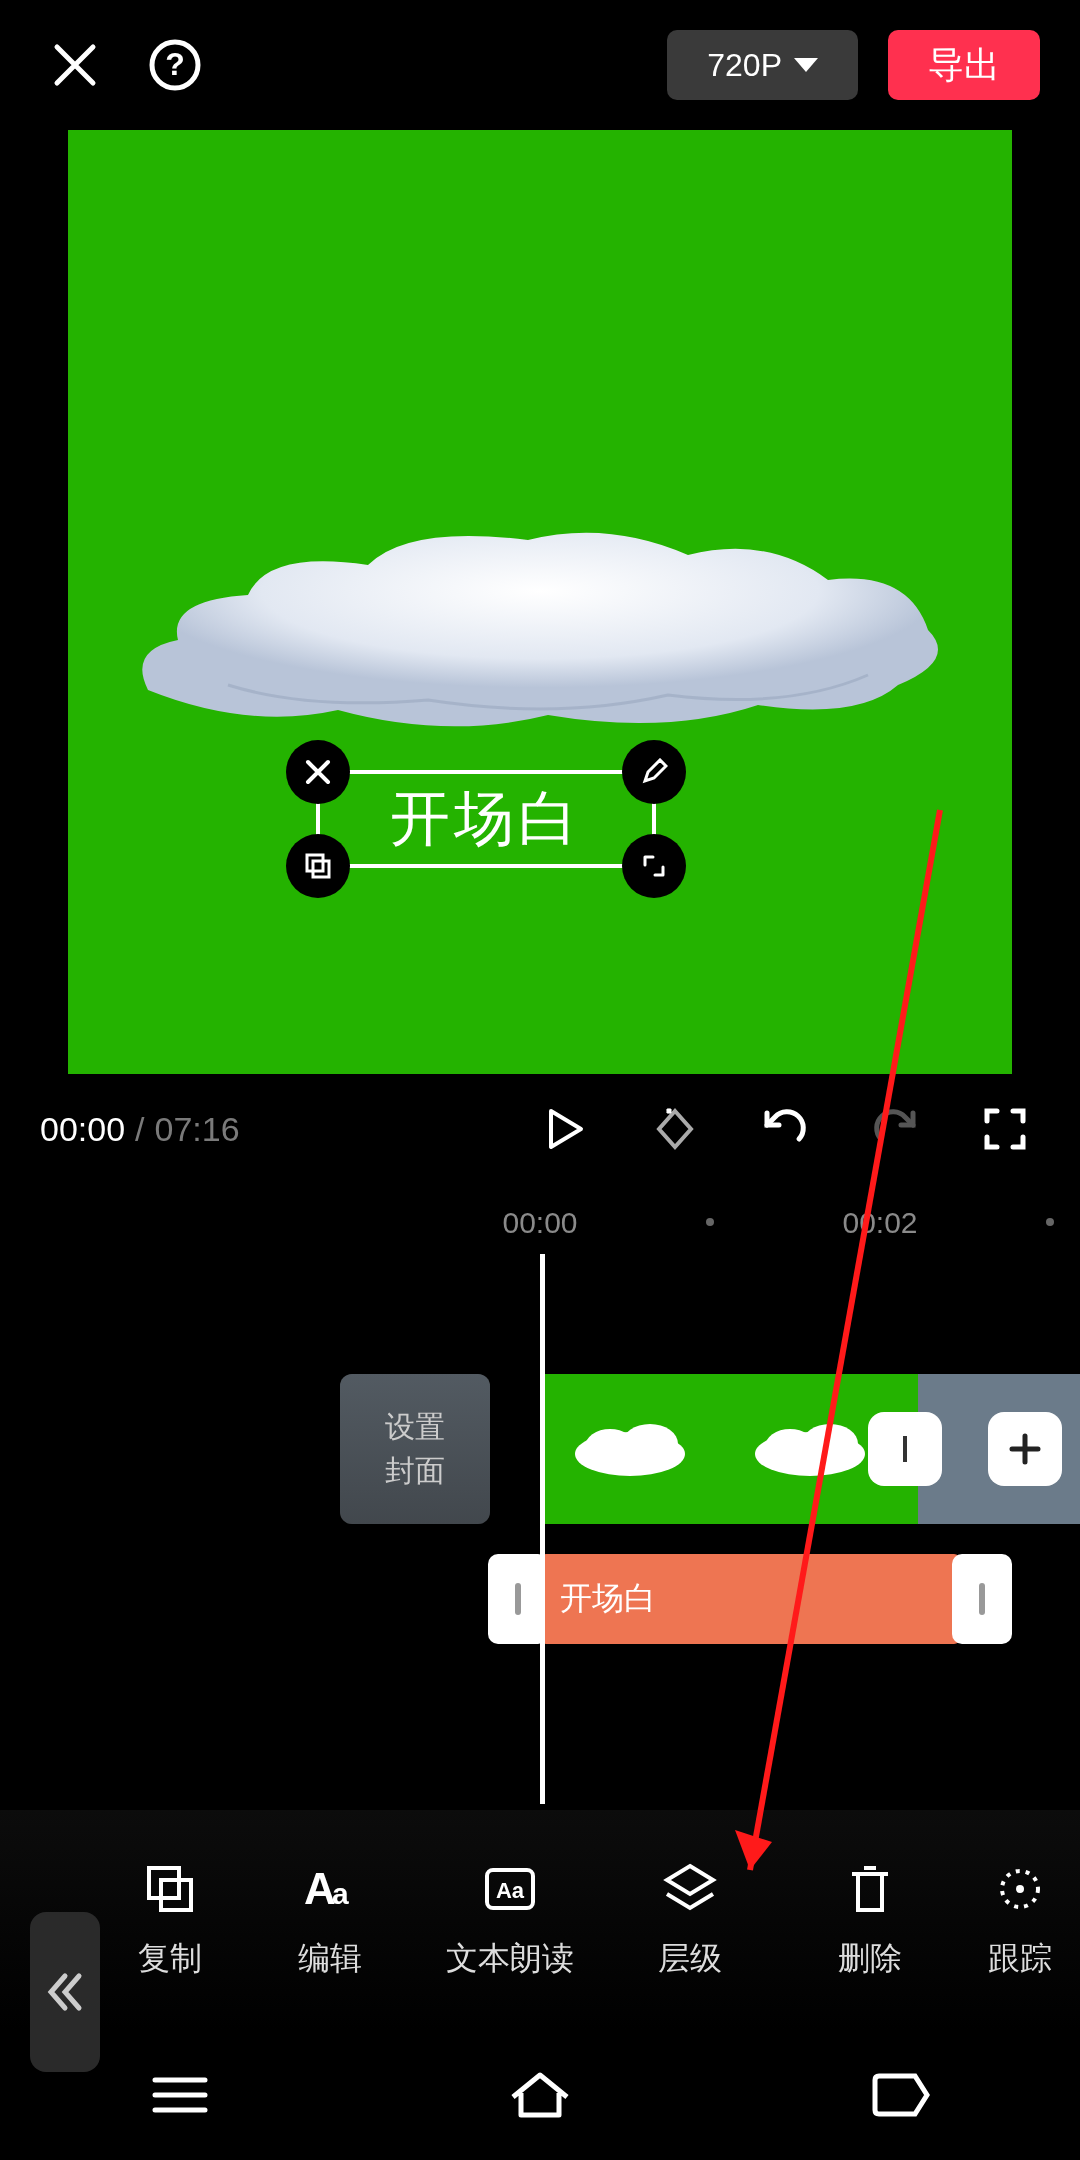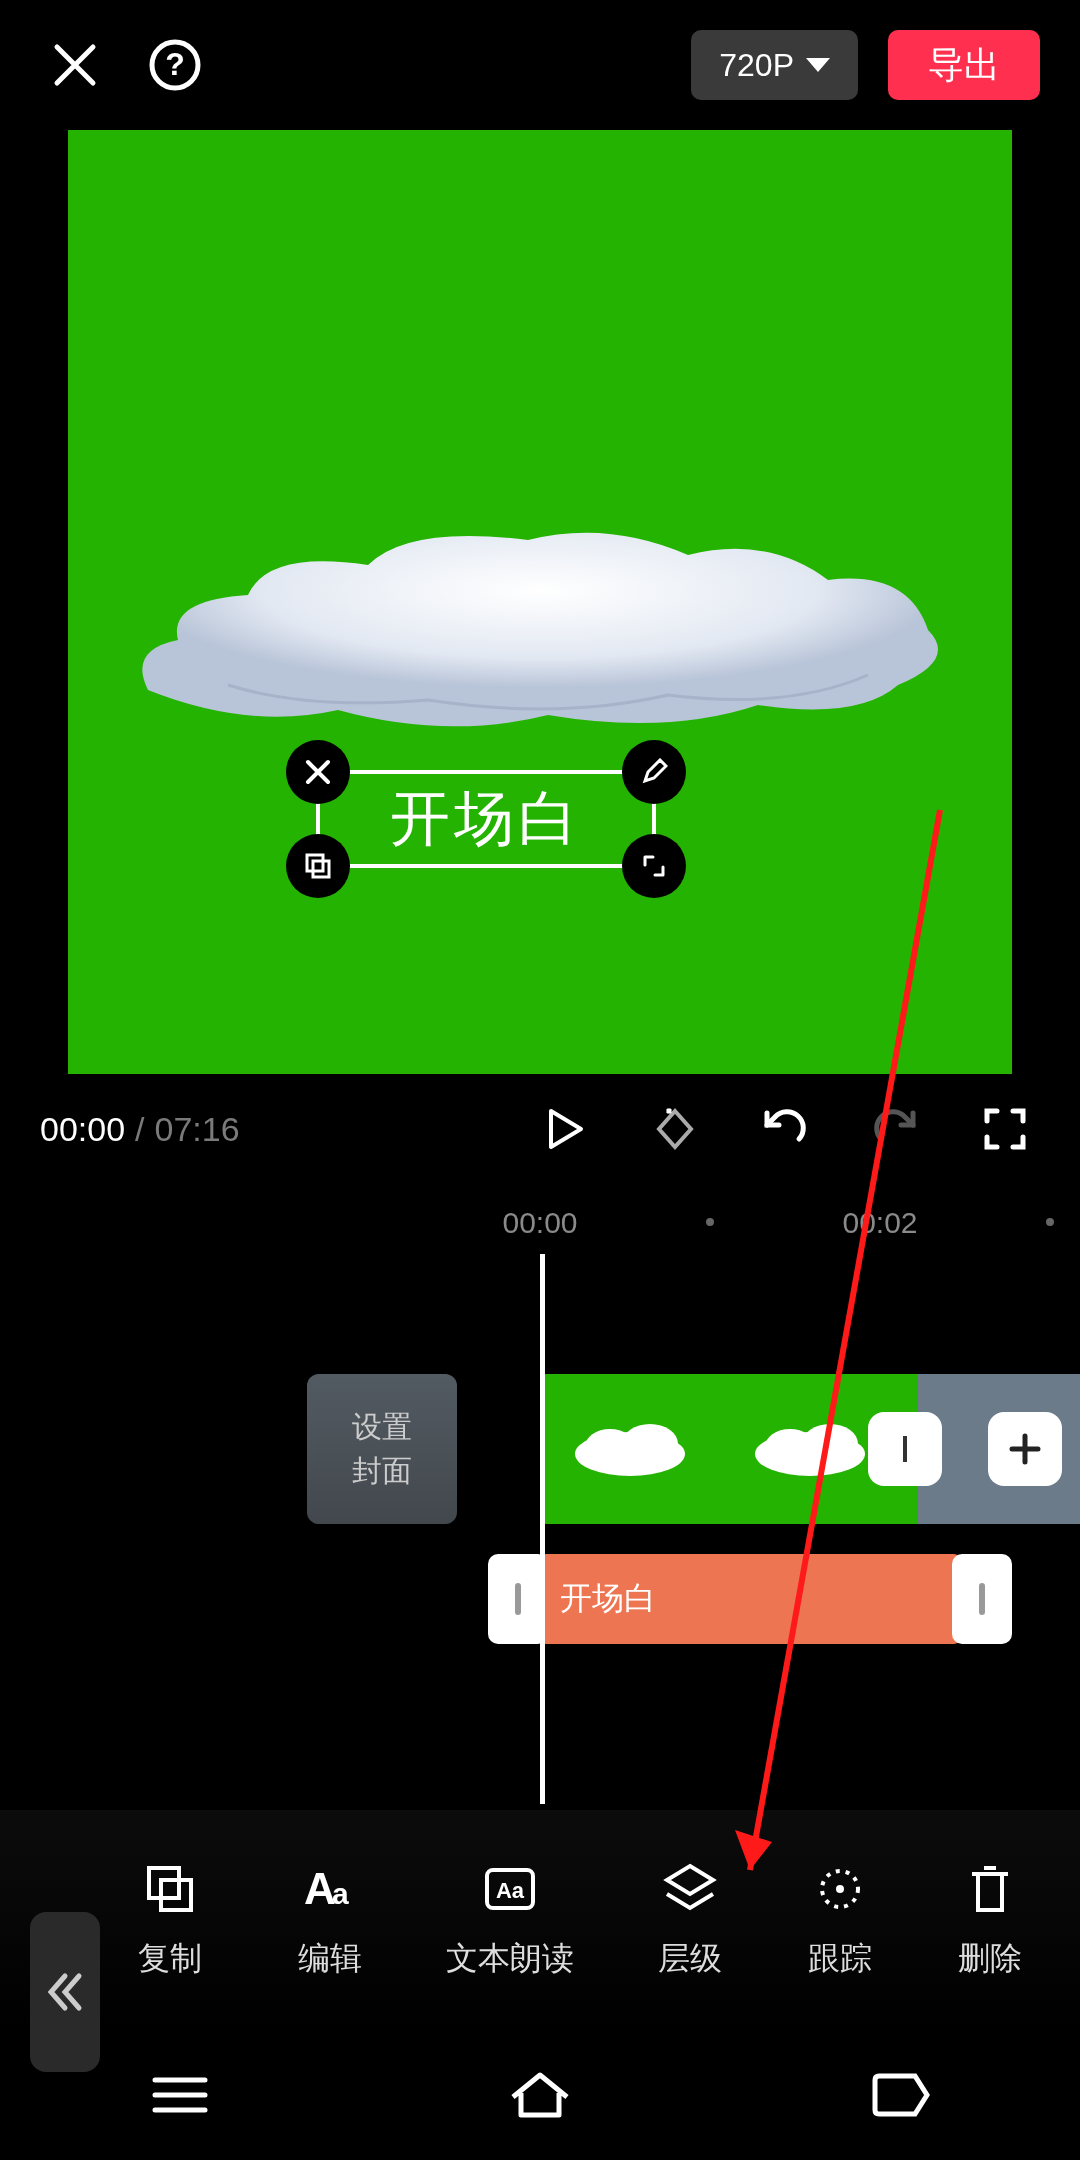--- a/index.html
+++ b/index.html
@@ -2,21 +2,21 @@
 <html><head>
 <meta charset="utf-8">
 <style>
   * { margin: 0; padding: 0; box-sizing: border-box; font-family: -apple-system, sans-serif; }
   html, body { width: 1080px; height: 2160px; background: #000; color: #fff; overflow: hidden; }
 
   
   .header { display: flex; align-items: center; padding: 20px 40px; height: 130px; }
   .header .spacer { flex: 1; }
   .hdr-btn { width: 70px; height: 70px; display: flex; align-items: center; justify-content: center; }
-  .resolution-btn { background: #3a3a3a; height: 70px; padding: 0 28px; border-radius: 10px; display: flex; align-items: center; font-size: 32px; margin-right: 30px; }
+  .resolution-btn { background: #3a3a3a; height: 70px; padding: 0 40px; border-radius: 10px; display: flex; align-items: center; font-size: 32px; margin-right: 30px; }
   .resolution-btn .tri { margin-left: 12px; width: 0; height: 0; border-left: 12px solid transparent; border-right: 12px solid transparent; border-top: 14px solid #fff; }
   .export-btn { background: #ff304f; height: 70px; padding: 0 40px; border-radius: 10px; font-size: 36px; display: flex; align-items: center; }
 
   
   .preview { position: relative; margin: 0 auto; width: 944px; height: 944px; background: #1a1a1a; }
   .green { position: absolute; inset: 0; background: #24b300; }
   .cloud { position: absolute; left: 40px; top: 380px; width: 850px; height: 240px; }
   .cloud svg { width: 100%; height: 100%; }
 
   .sel-box { position: absolute; left: 248px; top: 640px; width: 340px; height: 98px; border: 4px solid #fff; display: flex; align-items: center; justify-content: center; }
@@ -39,21 +39,21 @@
   .ruler span { position: absolute; top: 22px; transform: translateX(-50%); }
   .ruler .dot { width: 8px; height: 8px; background: #666; border-radius: 50%; position: absolute; top: 34px; }
 
   .tracks { position: relative; height: 550px; }
   .playhead { position: absolute; left: 540px; top: 0; width: 5px; height: 550px; background: #fff; z-index: 10; }
 
   .audio-ctl { position: absolute; left: 130px; top: 142px; text-align: center; }
   .audio-ctl .ic { width: 60px; height: 60px; margin: 0 auto 14px; display:flex; align-items:center; justify-content:center;}
   .audio-ctl .lbl { font-size: 26px; color: #999; }
 
-  .cover-btn { position: absolute; left: 307px; top: 120px; width: 150px; height: 150px; background: #3a3a3a; border-radius: 12px; display: flex; flex-direction: column; align-items: center; justify-content: center; color: #ccc; font-size: 30px; line-height: 44px; overflow:hidden;}
+  .cover-btn { position: absolute; left: 340px; top: 120px; width: 150px; height: 150px; background: #3a3a3a; border-radius: 12px; display: flex; flex-direction: column; align-items: center; justify-content: center; color: #ccc; font-size: 30px; line-height: 44px; overflow:hidden;}
   .cover-bg { position:absolute; inset:0; background: linear-gradient(#6b7b8a,#4a5560); opacity:.5;}
   .cover-btn span { position:relative; }
 
   .clip-track { position: absolute; left: 540px; top: 120px; width: 540px; height: 150px; background: #24b300; display:flex; overflow:hidden;}
   .clip-cloud { flex:1; display:flex; align-items:center; justify-content:center;}
   .mini-cloud { width: 120px; height: 60px; }
   .clip2 { position: absolute; left: 918px; top: 120px; width: 162px; height: 150px; background: #6b7b8a; overflow:hidden;}
   .trans-pill { position: absolute; width: 74px; height: 74px; background: #fff; border-radius: 16px; display: flex; align-items: center; justify-content: center; z-index:5;}
   .trans-pill.p1 { left: 868px; top: 158px; }
   .trans-pill.p2 { left: 988px; top: 158px; }
@@ -284,36 +284,36 @@
   </div>
   <div class="tool-item">
     <div class="tic">
         <svg width="58" height="58" viewBox="0 0 58 58">
           <path d="M29 6 L52 20 L29 34 L6 20 Z" fill="none" stroke="#fff" stroke-width="4"></path>
           <path d="M6 34 L29 48 L52 34" fill="none" stroke="#fff" stroke-width="4"></path>
         </svg>
       </div>
     <div class="tlbl">层级</div>
   </div>
+  <div class="tool-item">
+    <div class="tic">
+        <svg width="52" height="58" viewBox="0 0 52 58">
+          <path d="M8 14 L44 14 M14 14 L14 50 L38 50 L38 14 M20 8 L32 8" fill="none" stroke="#fff" stroke-width="4"></path>
+        </svg>
+      </div>
+    <div class="tlbl">删除</div>
+  </div>
   <div class="tool-item" style="flex:0 0 120px">
     <div class="tic">
         <svg width="58" height="58" viewBox="0 0 58 58">
           <circle cx="29" cy="29" r="18" fill="none" stroke="#fff" stroke-width="4" stroke-dasharray="4 6"></circle>
           <circle cx="29" cy="29" r="4" fill="#fff"></circle>
         </svg>
       </div>
     <div class="tlbl">跟踪</div>
-  </div>
-  <div class="tool-item">
-    <div class="tic">
-        <svg width="52" height="58" viewBox="0 0 52 58">
-          <path d="M8 14 L44 14 M14 14 L14 50 L38 50 L38 14 M20 8 L32 8" fill="none" stroke="#fff" stroke-width="4"></path>
-        </svg>
-      </div>
-    <div class="tlbl">删除</div>
   </div>
 </div>
 
 <div class="navbar">
   <div class="nav-btn">
     <svg width="62" height="46" viewBox="0 0 62 46">
         <path d="M6 8 L56 8 M6 23 L56 23 M6 38 L56 38" stroke="#fff" stroke-width="5" stroke-linecap="round"></path>
       </svg>
   </div>
   <div class="nav-btn">

